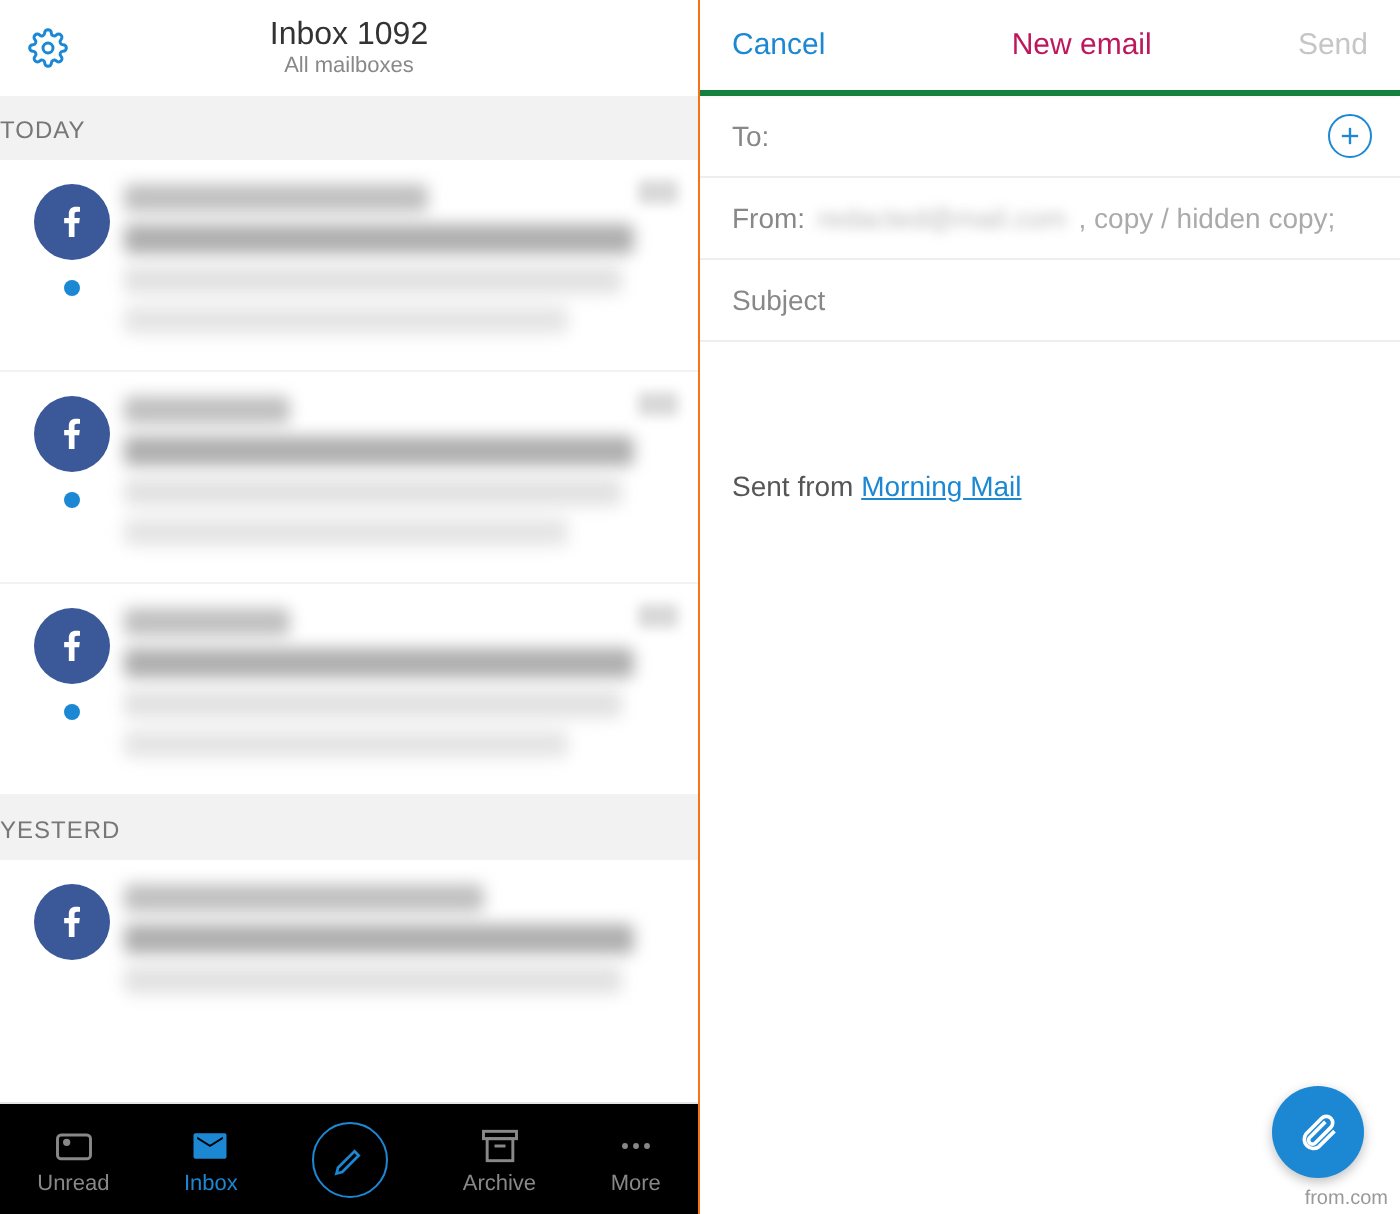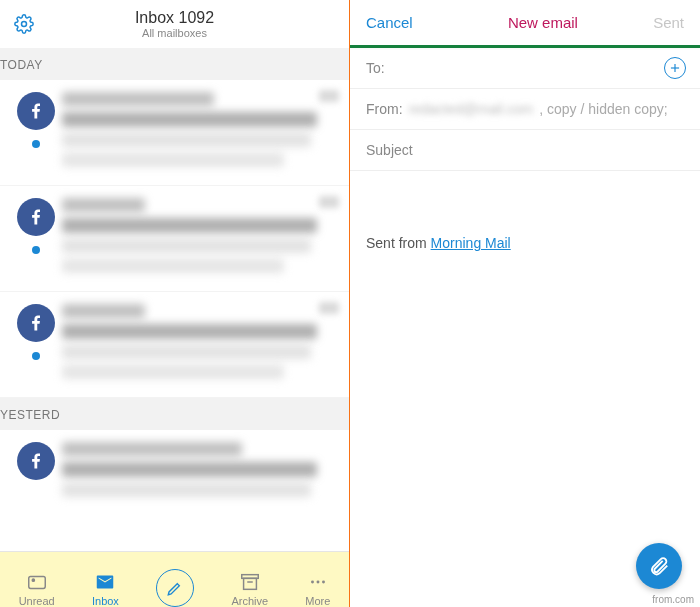--- a/index.html
+++ b/index.html
@@ -72,23 +72,23 @@
   .msg-line.sender { width: 55%; background: rgba(140,140,140,0.55); }
   .msg-line.subject { width: 92%; height:15px; background: rgba(110,110,110,0.55); }
   .msg-line.preview1 { width: 90%; background: rgba(190,190,190,0.45); }
   .msg-line.preview2 { width: 80%; background: rgba(190,190,190,0.4); }
   .msg-date { position:absolute; right:10px; top:10px; width:20px; height:12px; background:rgba(160,160,160,0.4); filter:blur(3px); border-radius:2px;}
   
   .tabbar {
     height: 56px;
     border-top: 1px solid #e5e5e5;
     display: flex;
-    align-items: flex-end;
+    align-items: center;
     justify-content: space-around;
-    background: #fef9c3;
+    background: #000000;
   }
   .tab {
     display:flex; flex-direction:column; align-items:center; gap:2px;
     color:#888; font-size:11px;
   }
   .tab.active { color:#1c88d4; }
   .tab .ticon { width:22px; height:22px; display:flex; align-items:center; justify-content:center;}
   .compose-tab {
     width:38px; height:38px; border:1px solid #1c88d4; border-radius:50%;
     display:flex; align-items:center; justify-content:center;
@@ -279,21 +279,21 @@
         </div>
         <span>More</span>
       </div>
     </div>
   </div>
 
   <div class="right">
     <div class="right-header">
       <span class="hbtn cancel">Cancel</span>
       <span class="htitle">New email</span>
-      <span class="hbtn send">Sent</span>
+      <span class="hbtn send">Send</span>
     </div>
 
     <div class="field-row">
       <span>To:</span>
       <span class="addbtn">
         <svg viewBox="0 0 24 24" width="14" height="14" stroke="currentColor" stroke-width="2">
             <line x1="12" y1="5" x2="12" y2="19"></line>
             <line x1="5" y1="12" x2="19" y2="12"></line>
           </svg>
       </span>

